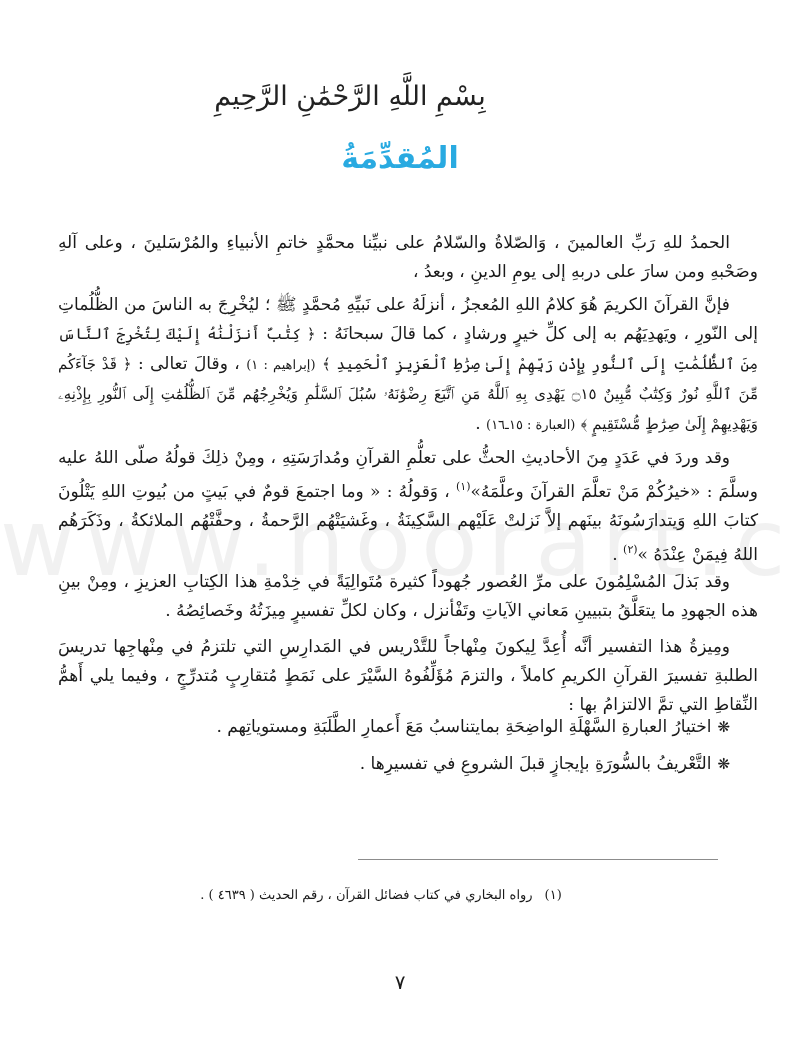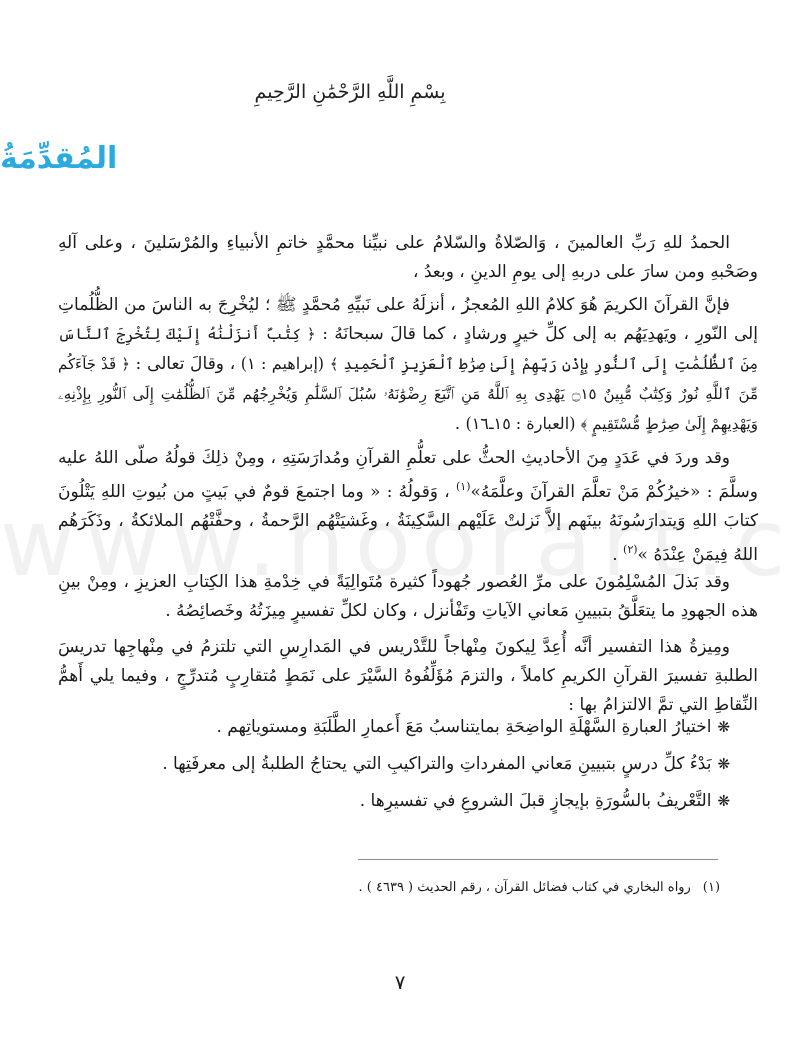--- a/index.html
+++ b/index.html
@@ -4,52 +4,52 @@
   <style>
     html, body { margin: 0; padding: 0; background: #ffffff; }
     body {
       width: 800px; height: 1055px; position: relative; overflow: hidden;
       font-family: "DejaVu Serif", "Liberation Serif", serif;
       color: #1a1a1a;
     }
     .page { position: absolute; left: 0; top: 0; width: 800px; height: 1055px; }
     .basmala {
       position: absolute; top: 80px; left: 0; width: 700px; text-align: center;
-      font-size: 19px; letter-spacing: 2px; color: #222;
+      font-size: 27px; letter-spacing: 2px; color: #222;
     }
     .title {
-      position: absolute; top: 140px; left: 0; width: 800px; text-align: left;
+      position: absolute; top: 140px; left: 0; width: 800px; text-align: center;
       font-size: 30px; font-weight: bold; color: #29aae1;
       font-family: "DejaVu Sans", sans-serif;
     }
     .body-text {
       position: absolute; left: 42px; width: 716px; direction: rtl; text-align: justify;
       font-size: 17px; line-height: 29px;
     }
     .body-text p { margin: 0 0 6px 16px; }
     .p1 { top: 228px; }
     .p2 { top: 290px; }
     .p3 { top: 443px; }
     .p4 { top: 567px; }
     .p5 { top: 632px; }
     .bullets { top: 712px; }
     .indent { text-indent: 28px; }
     .quran { font-size: 15px; }
-    .ref { font-size: 16px; }
+    .ref { font-size: 13px; }
     .sup { font-size: 11px; vertical-align: super; }
     .bullets .bullet { margin: 0 0 7px 0; padding-right: 28px; }
     .bullet-star { display: inline-block; margin-left: 6px; font-size: 15px; }
     .footnote-rule {
       position: absolute; top: 859px; left: 358px; width: 360px; height: 1px; background: #8c8c8c;
     }
     .footnotes {
       position: absolute; top: 876px; left: 42px; width: 678px; direction: rtl;
       font-size: 13px; line-height: 22px;
     }
-    .footnotes .fn { margin: 0; }
+    .footnotes .fn { margin: 8px; text-align: center; }
     .fn-num { display: inline-block; margin-left: 12px; }
     .page-number {
       position: absolute; top: 970px; left: 0; width: 800px; text-align: center;
       font-size: 20px; font-family: "DejaVu Sans", sans-serif;
     }
     .watermark {
       position: absolute; top: 490px; left: 0; width: 800px; text-align: center;
       font-size: 92px; letter-spacing: 10px; color: rgba(150,150,150,0.13);
       font-family: "DejaVu Sans", sans-serif; pointer-events: none;
     }
@@ -95,23 +95,20 @@
 
   <div class="body-text p5 indent">
     <p>ومِيزةُ هذا التفسير أنَّه أُعِدَّ لِيكونَ مِنْهاجاً للتَّدْريس في المَدارِسِ التي تلتزمُ في مِنْهاجِها تدريسَ الطلبةِ تفسيرَ القرآنِ الكريمِ كاملاً ، والتزمَ مُؤَلِّفُوهُ السَّيْرَ على نَمَطٍ مُتقارِبٍ مُتدرِّجٍ ، وفيما يلي أَهمُّ النِّقاطِ التي تمَّ الالتزامُ بها :</p>
   </div>
 
   <div class="body-text bullets">
     <p class="bullet">
       <span class="bullet-star">❋</span><span>اختيارُ العبارةِ السَّهْلَةِ الواضِحَةِ بمايتناسبُ مَعَ أَعمارِ الطَّلَبَةِ ومستوياتِهم .</span>
     </p>
     <p class="bullet">
-      <span class="bullet-star">❋</span><span>بَدْءُ كلِّ درسٍ بتبيينِ مَعاني المفرداتِ والتراكيبِ التي يحتاجُ الطلبةُ إلى معرفَتِها .</span>
-    </p>
-    <p class="bullet">
       <span class="bullet-star">❋</span><span>التَّعْريفُ بالسُّورَةِ بإيجازٍ قبلَ الشروعِ في تفسيرِها .</span>
     </p>
   </div>
 
   <div class="footnote-rule"></div>
 
   <div class="footnotes">
     <p class="fn">
       <span class="fn-num">(١)</span><span>رواه البخاري في كتاب فضائل القرآن ، رقم الحديث ( ٤٦٣٩ ) .</span>
     </p>

